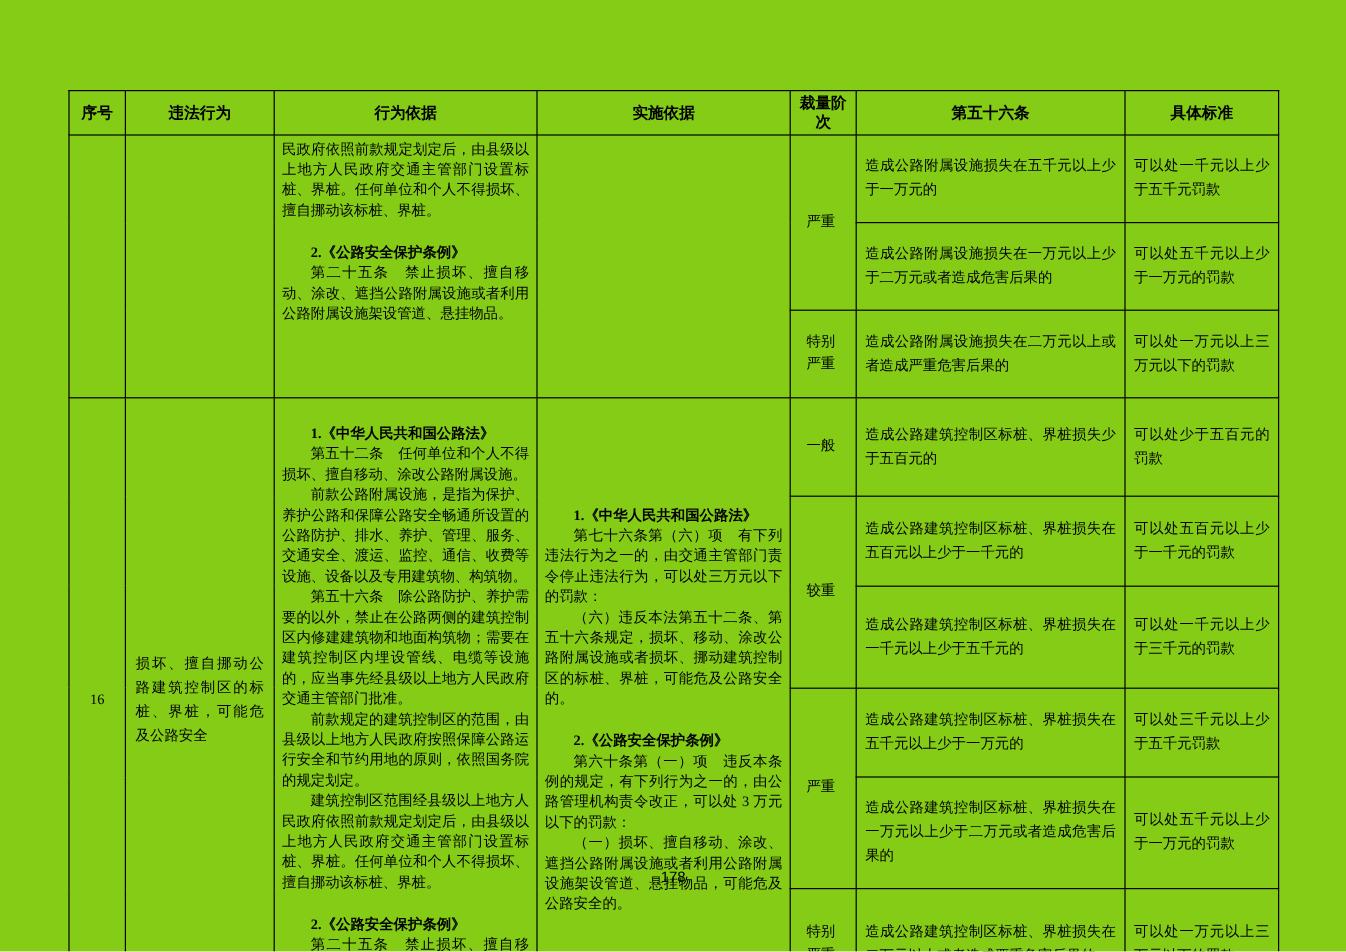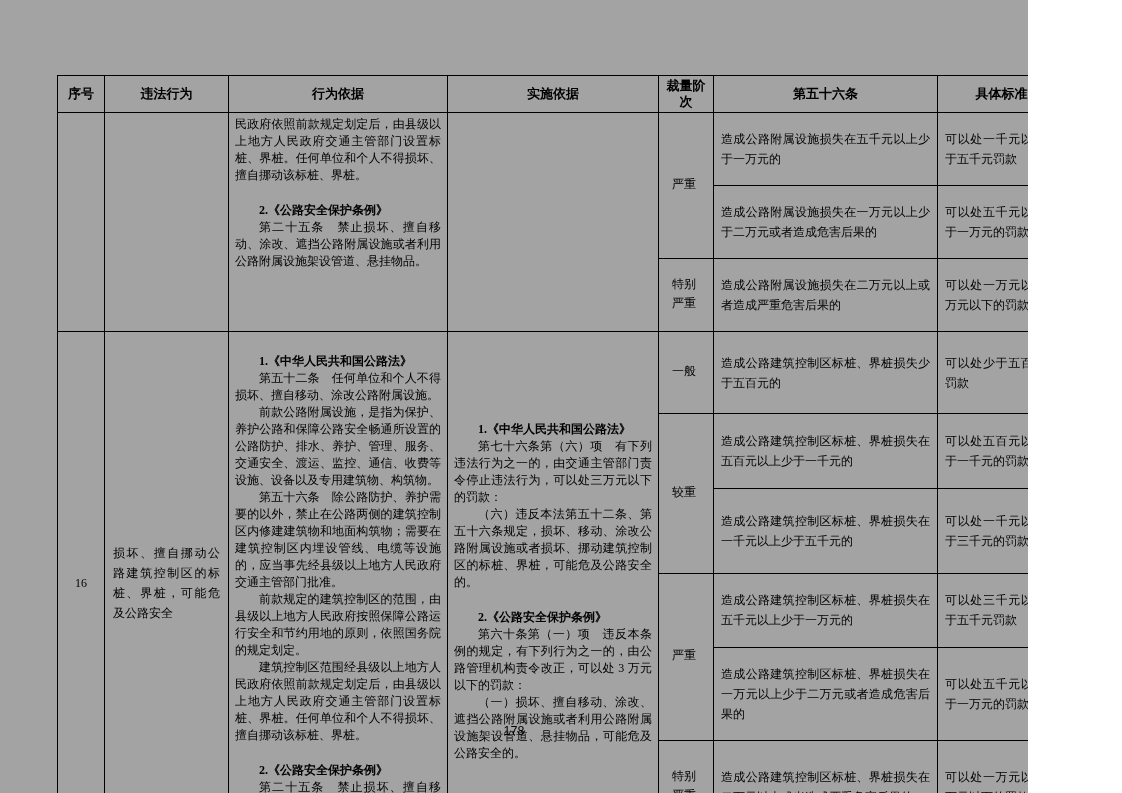--- a/index.html
+++ b/index.html
@@ -1,20 +1,20 @@
 <!DOCTYPE html>
 <html><head>
 <meta charset="utf-8">
 <style>
   html, body { margin: 0; padding: 0; background: #fff; }
   .page {
     position: relative;
-    width: 1028px;
+    width: 1122px;
     height: 793px;
-    background: #a3a3a3;
+    background: #84cc16;
     font-family: "Liberation Serif", "DejaVu Serif", serif;
     color: #000;
     overflow: hidden;
   }
   table.law-table {
     position: absolute;
     left: 57px;
     top: 75px;
     width: 1008px;
     border-collapse: collapse;
@@ -65,20 +65,21 @@
   td.c-basis p.head, td.c-impl p.head { font-weight: bold; margin-top: 18px; }
   td.c-level {
     line-height: 19px;
     padding: 2px 13px;
     font-family: Liberation Mono, monospace;
   }
   td.c-cond, td.c-std {
     text-align: justify;
     line-height: 20px;
     padding: 16px 7px;
+    font-family: Liberation Mono, monospace;
   }
   .page-number {
     position: absolute;
     left: 0;
     right: 0;
     top: 724px;
     text-align: center;
     font-size: 12.5px;
     font-family: "Liberation Sans", "DejaVu Sans", sans-serif;
   }

